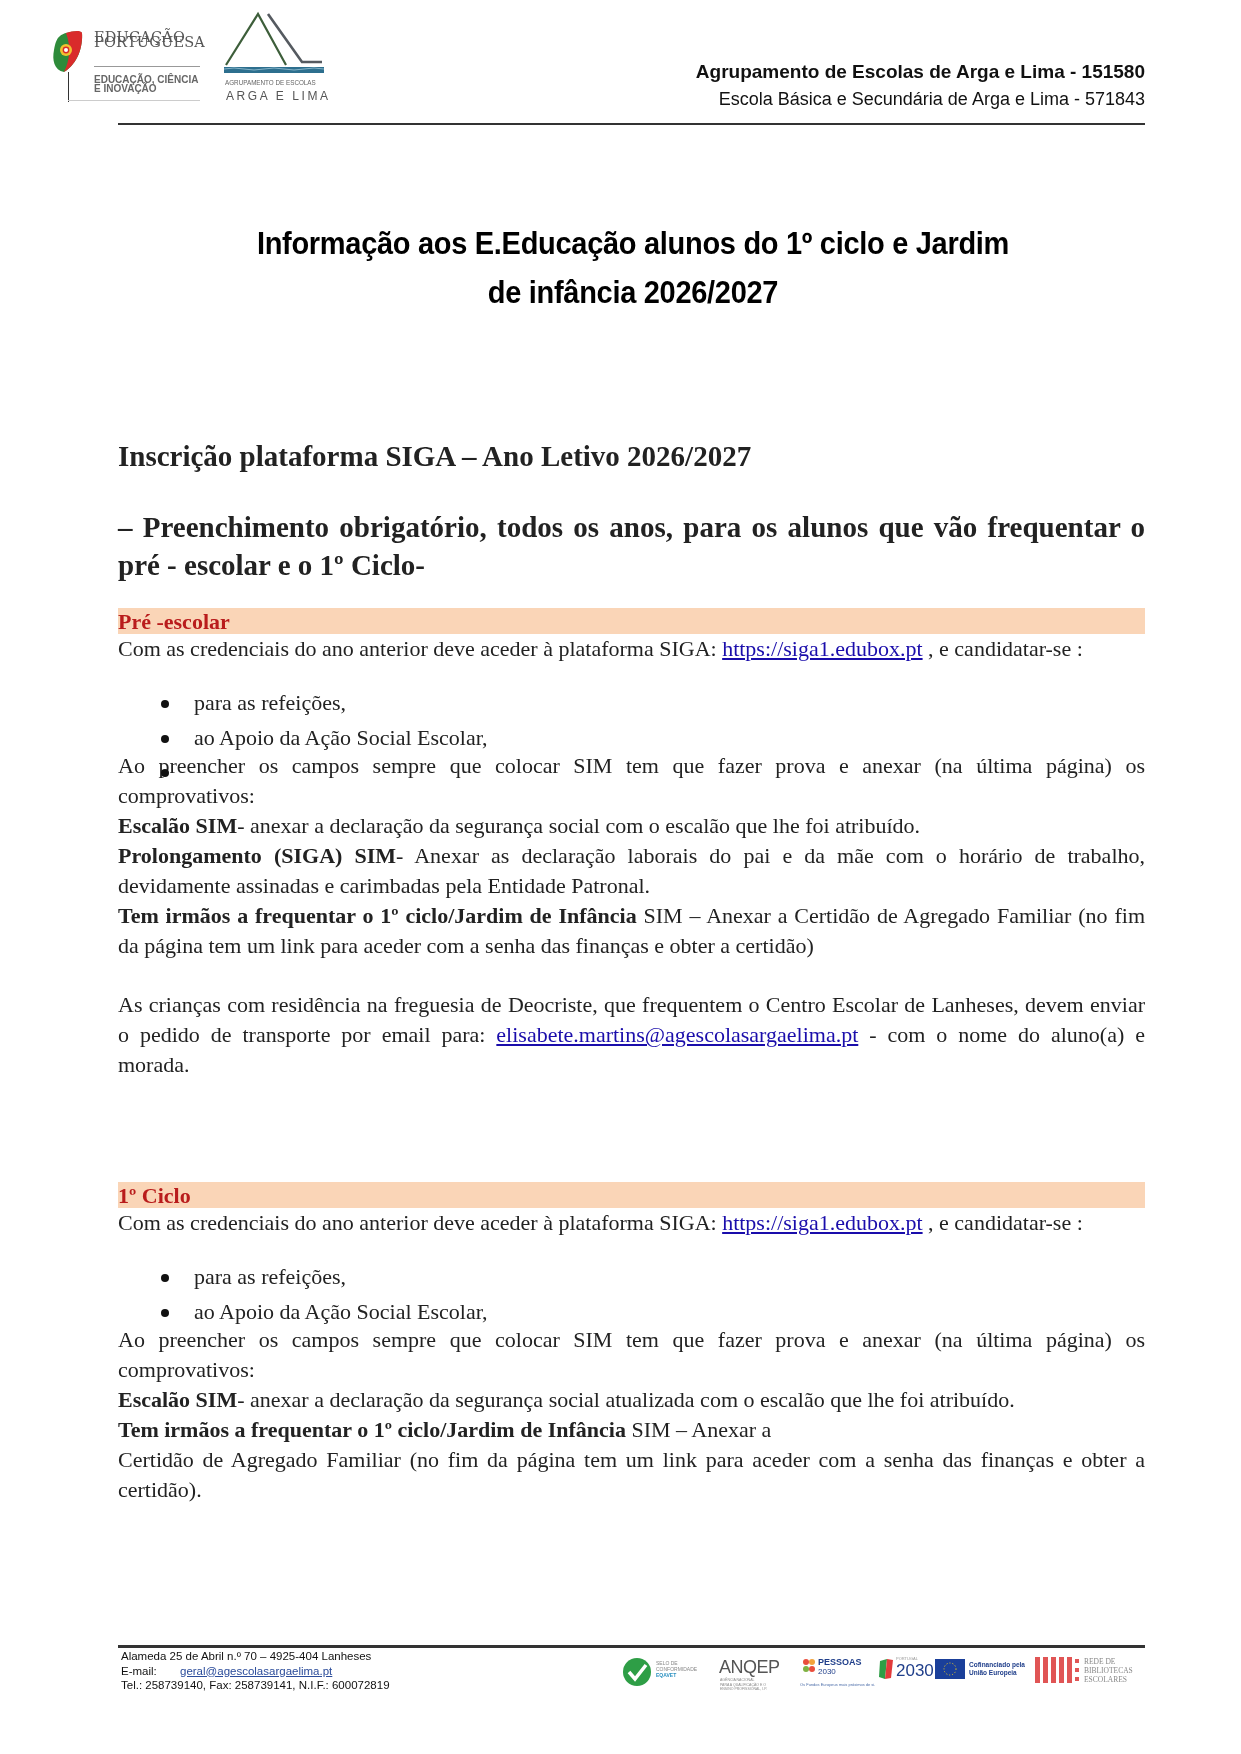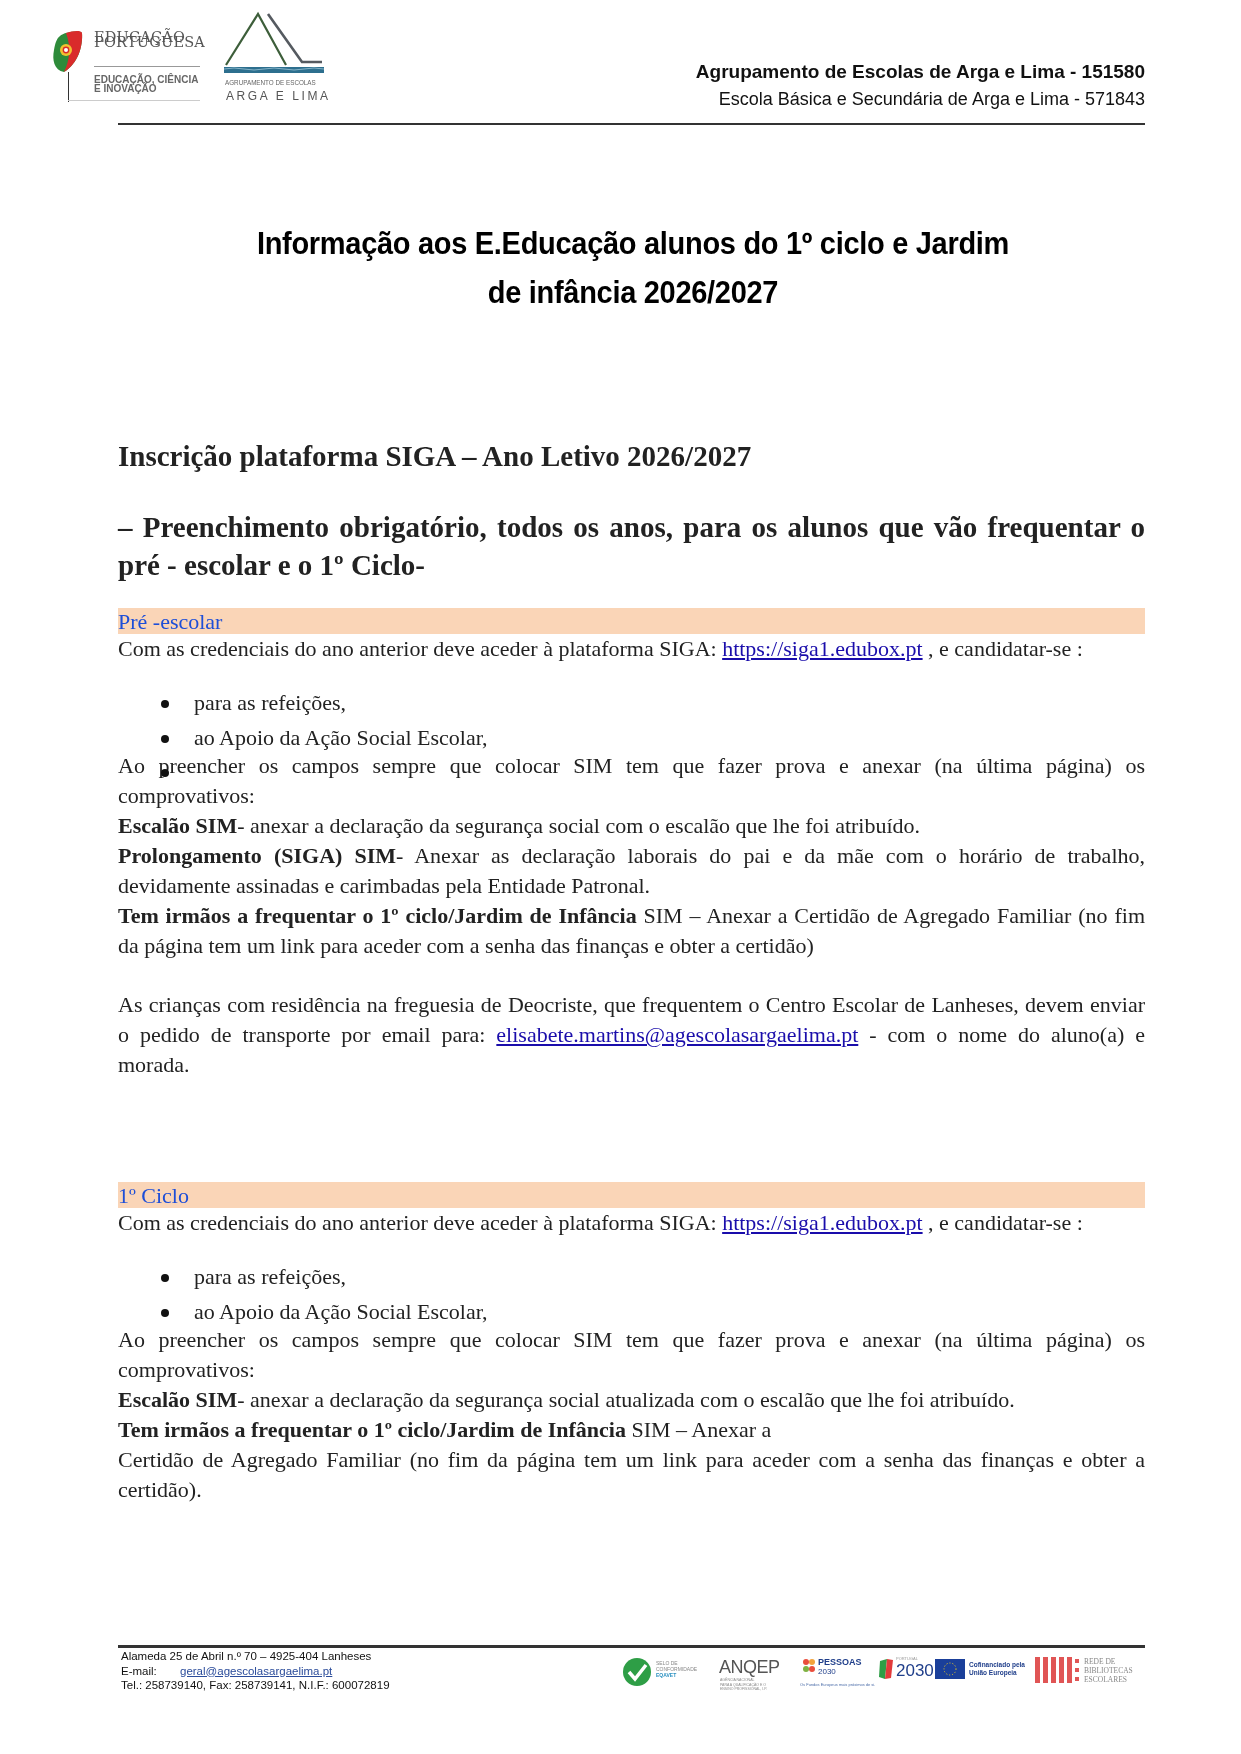--- a/index.html
+++ b/index.html
@@ -29,21 +29,21 @@
     .hdr-rule { left: 118px; top: 123px; width: 1027px; height: 1.5px; background: #333; }
 
     
     .main-title { left: 118px; top: 222px; width: 1030px; text-align: center; font-family: "Liberation Sans", sans-serif; font-weight: bold; font-size: 29px; line-height: 46px; color: #000; letter-spacing: -0.3px; transform: scaleY(1.05); }
 
     
     .serif { font-family: "Liberation Serif", serif; }
     .subtitle { left: 118px; top: 440px; font-size: 29px; font-weight: bold; color: #222; }
     .intro { left: 118px; top: 508px; width: 1027px; font-size: 29px; font-weight: bold; color: #222; line-height: 38px; text-align: justify; text-align-last: left; }
 
-    .sec-head { left: 118px; width: 1027px; height: 26px; background: #fad5b7; font-size: 22px; font-weight: normal; color: #1d4ed8; line-height: 27px; }
+    .sec-head { left: 118px; width: 1027px; height: 26px; background: #fad5b7; font-size: 22px; font-weight: bold; color: #b91c1c; line-height: 27px; }
     .body-block { left: 118px; width: 1027px; font-size: 22px; line-height: 30px; color: #222; }
     .just { text-align: justify; text-align-last: left; }
     .lnk { color: #1a0dab; text-decoration: underline; }
     .bullets { list-style: none; padding: 0; margin: 0; }
     .bullets li { position: relative; padding-left: 76px; line-height: 34.5px; }
     .bullets li .dot { position: absolute; left: 43px; top: 14px; width: 8px; height: 8px; border-radius: 50%; background: #111; }
     b { font-weight: bold; }
     p { margin: 0; }
 
     

